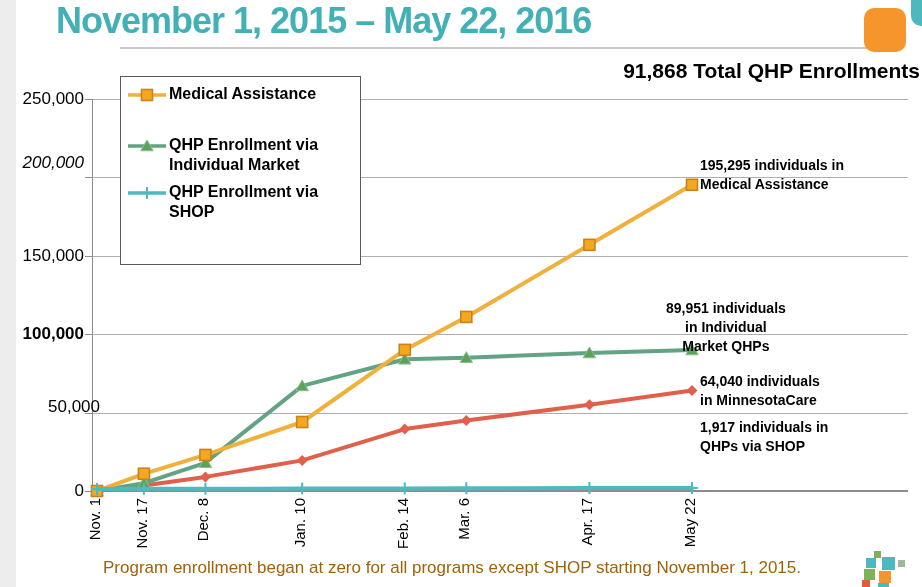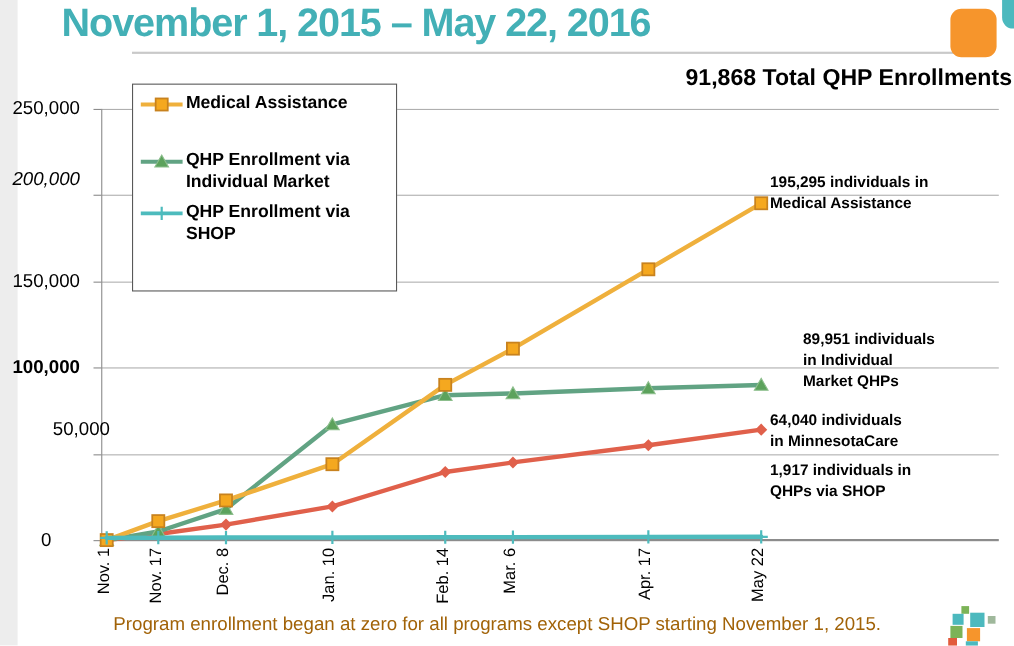--- a/index.html
+++ b/index.html
@@ -16,21 +16,21 @@
 
   .totals { position:absolute; right:2px; top:56px; text-align:right; z-index:6; }
   .total-main { font-size:28px; font-weight:bold; color:#000; line-height:30px; }
   .total-sub  { font-size:21px; font-weight:bold; color:#000; line-height:24px; margin-top:3px; }
 
   #chart { position:absolute; left:0; top:0; width:922px; height:587px; }
   .gridline { position:absolute; left:92px; width:816px; height:1px; background:#AFAFAF; }
   .y-axis-line { position:absolute; left:92px; top:99px; width:1px; height:392px; background:#8C8C8C; }
   .x-axis-line { position:absolute; left:92px; top:490px; width:816px; height:2px; background:#8C8C8C; }
   .y-tick { position:absolute; left:85px; width:7px; height:1px; background:#8C8C8C; }
-  .y-label { position:absolute; left:0; width:84px; text-align:center; font-size:17px; color:#000; line-height:20px; }
+  .y-label { position:absolute; left:0; width:84px; text-align:right; font-size:17px; color:#000; line-height:20px; }
   .x-label { position:absolute; top:498px; writing-mode:vertical-rl; transform:rotate(180deg); font-size:15px; color:#000; white-space:nowrap; }
   #plot-svg { position:absolute; left:92px; top:99px; overflow:visible; z-index:2; }
 
   .legend { position:absolute; left:120px; top:76px; width:241px; height:189px; background:#fff; border:1px solid #595959; z-index:5; padding:7px 4px 0 6px; }
   .legend-row { display:flex; align-items:flex-start; }
   .legend-row .lmark { flex:0 0 42px; margin-top:1px; }
   .legend-label { font-size:16px; font-weight:bold; color:#000; line-height:20px; }
 
   .annotation { position:absolute; font-size:14px; font-weight:bold; color:#000; line-height:19px; z-index:4; white-space:nowrap; }
 
@@ -69,21 +69,21 @@
         <div class="y-tick" style="top: 412.6px;"></div>
         <div class="y-tick" style="top: 491px;"></div>
       </div>
     <div class="y-axis-line"></div>
     <div class="x-axis-line"></div>
     <div id="ylabels">
         <div class="y-label" style="top: 89px;">250,000</div>
         <div class="y-label" style="top: 153px; font-style: italic;">200,000</div>
         <div class="y-label" style="top: 245.8px;">150,000</div>
         <div class="y-label" style="top: 324.2px; font-weight: bold;">100,000</div>
-        <div class="y-label" style="top: 380px; padding-left: 48px;">50,000</div>
+        <div class="y-label" style="top: 397px; padding-left: 48px;">50,000</div>
         <div class="y-label" style="top: 481px;">0</div>
       </div>
     <div id="xlabels">
         <div class="x-label" style="left: 86px;">Nov. 1</div>
         <div class="x-label" style="left: 132.897px;">Nov. 17</div>
         <div class="x-label" style="left: 194.448px;">Dec. 8</div>
         <div class="x-label" style="left: 291.172px;">Jan. 10</div>
         <div class="x-label" style="left: 393.759px;">Feb. 14</div>
         <div class="x-label" style="left: 455.31px;">Mar. 6</div>
         <div class="x-label" style="left: 578.414px;">Apr. 17</div>
@@ -145,21 +145,21 @@
         <div class="legend-row" style="margin-bottom: 0px;">
           <span class="lmark"><svg width="40" height="20">
               <line x1="1" y1="10" x2="39" y2="10" stroke="#4DBBBD" stroke-width="3.5"></line>
               <path d="M14 10 H26 M20 4 V16" stroke="#4DBBBD" stroke-width="2" fill="none"></path>
             </svg></span>
           <span class="legend-label">QHP Enrollment via<br>SHOP</span>
         </div>
       </div>
     <div id="annotations">
         <div class="annotation" style="left: 700px; top: 156px;">195,295 individuals in<br>Medical Assistance</div>
-        <div class="annotation" style="left: 730px; top: 299px;">89,951 individuals<br>in Individual<br>Market QHPs</div>
+        <div class="annotation" style="left: 666px; top: 299px; text-align: center;">89,951 individuals<br>in Individual<br>Market QHPs</div>
         <div class="annotation" style="left: 700px; top: 372px;">64,040 individuals<br>in MinnesotaCare</div>
         <div class="annotation" style="left: 700px; top: 418px;">1,917 individuals in<br>QHPs via SHOP</div>
       </div>
   </div>
 
   <div class="footnote">Program enrollment began at zero for all programs except SHOP starting November 1, 2015.</div>
 
   <div class="logo-cluster" id="logo-cluster">
       <div class="logo-sq" style="left: 874px; top: 551px; width: 7px; height: 7px; background: rgb(124, 179, 87);"></div>
       <div class="logo-sq" style="left: 866px; top: 558px; width: 10px; height: 10px; background: rgb(76, 185, 190);"></div>

